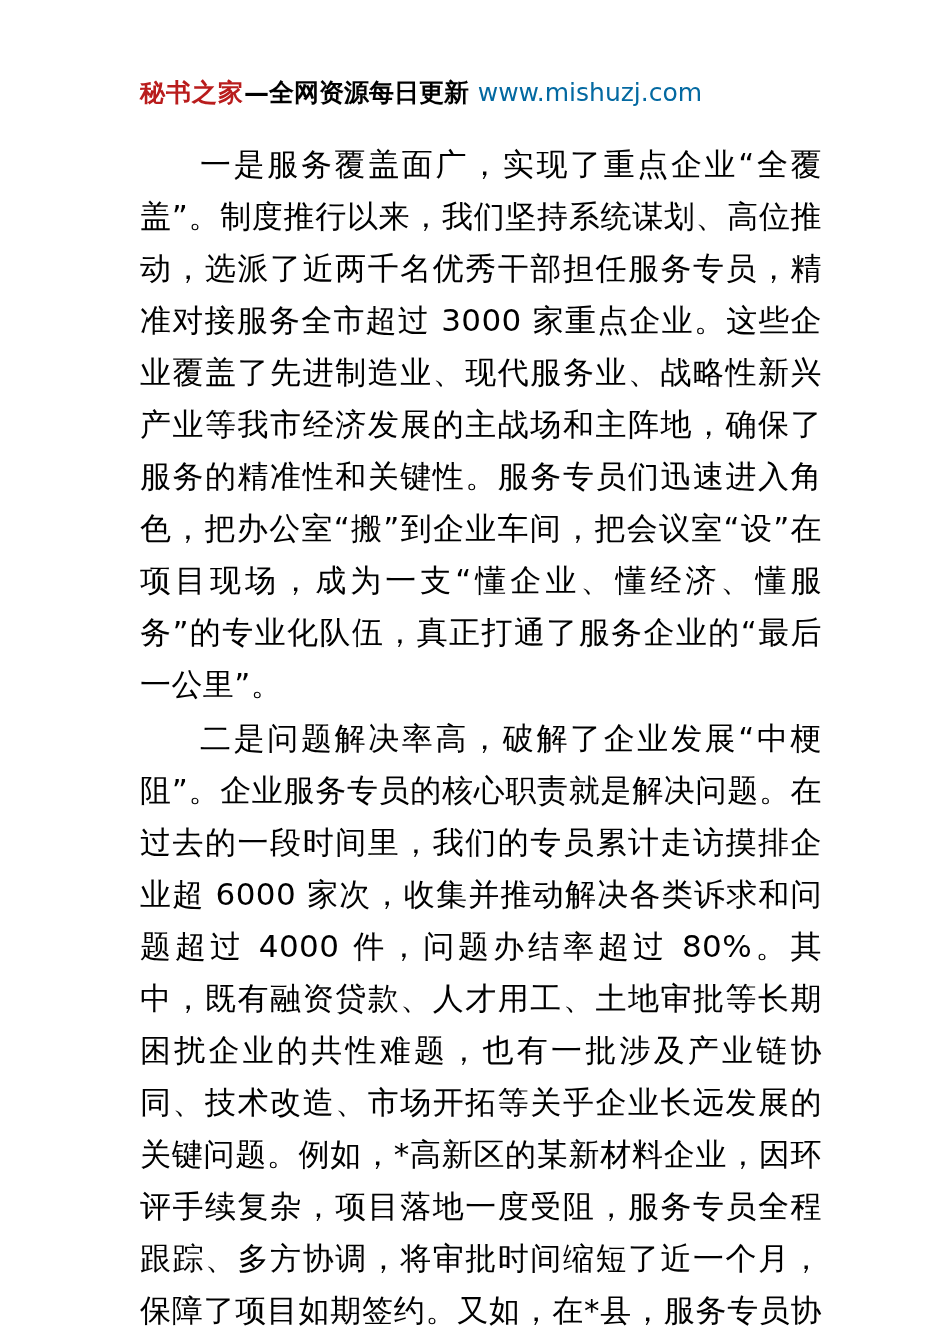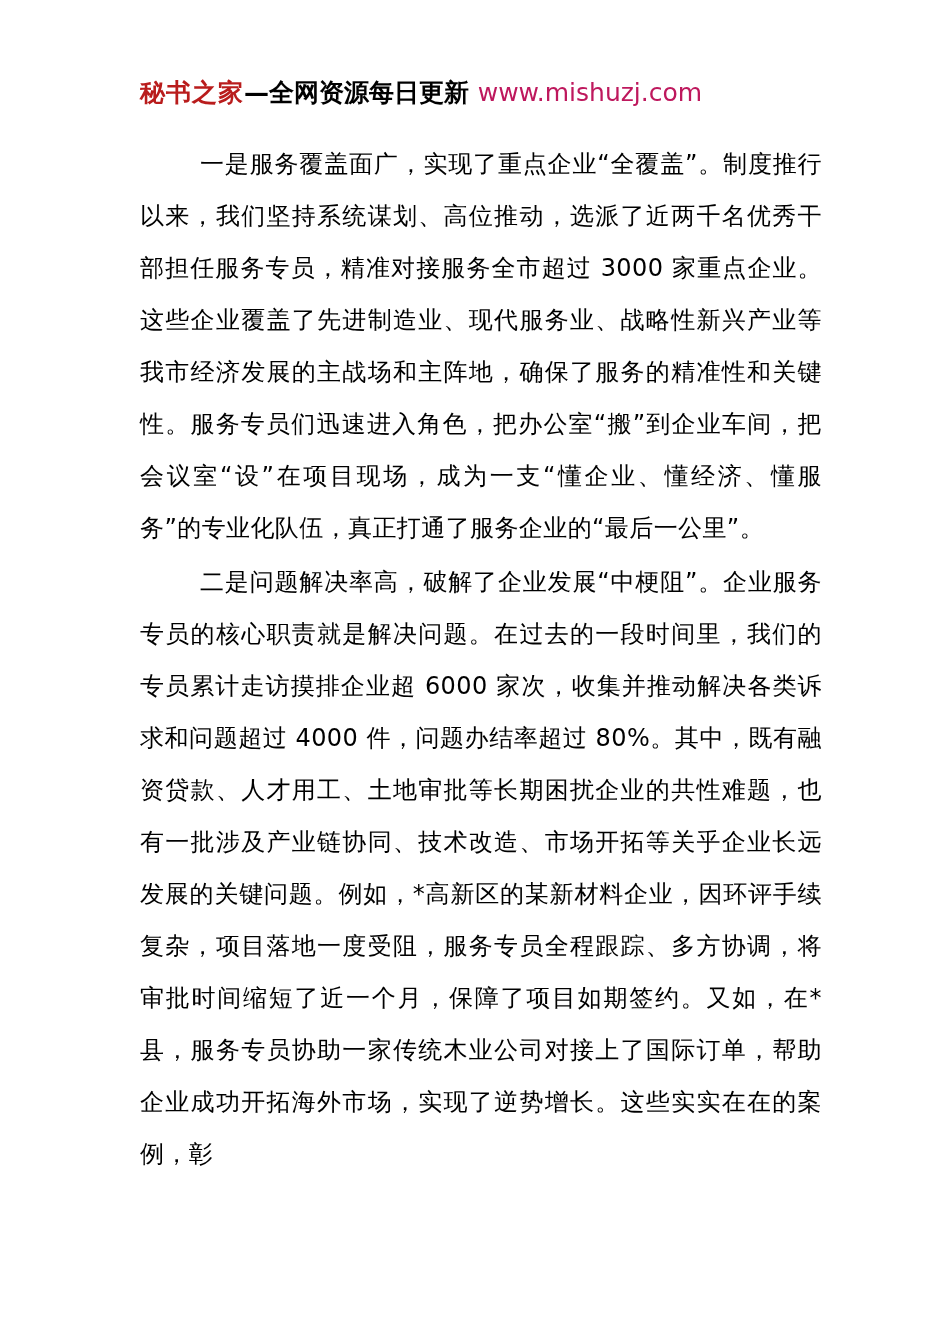--- a/index.html
+++ b/index.html
@@ -35,28 +35,28 @@
     font-weight: 700;
     letter-spacing: 1px;
   }
   .header .tagline {
     color: #000000;
     font-weight: 700;
     letter-spacing: 0px;
     text-align: right;
   }
   .header .url {
-    color: #be185d;
+    color: #0369a1;
     font-weight: 400;
     font-family: "DejaVu Sans", "Liberation Sans", sans-serif;
     letter-spacing: 0px;
   }
   .body-text p {
     margin: 0 0 0 0;
-    font-size: 24px;
+    font-size: 31px;
     line-height: 52px;
     text-align: justify;
     text-justify: inter-ideograph;
     text-indent: 60px;
     letter-spacing: 0.4px;
     font-family: "DejaVu Sans", "Liberation Sans", sans-serif;
     font-weight: 400;
   }
   .body-text p + p {
     margin-top: 2px;

